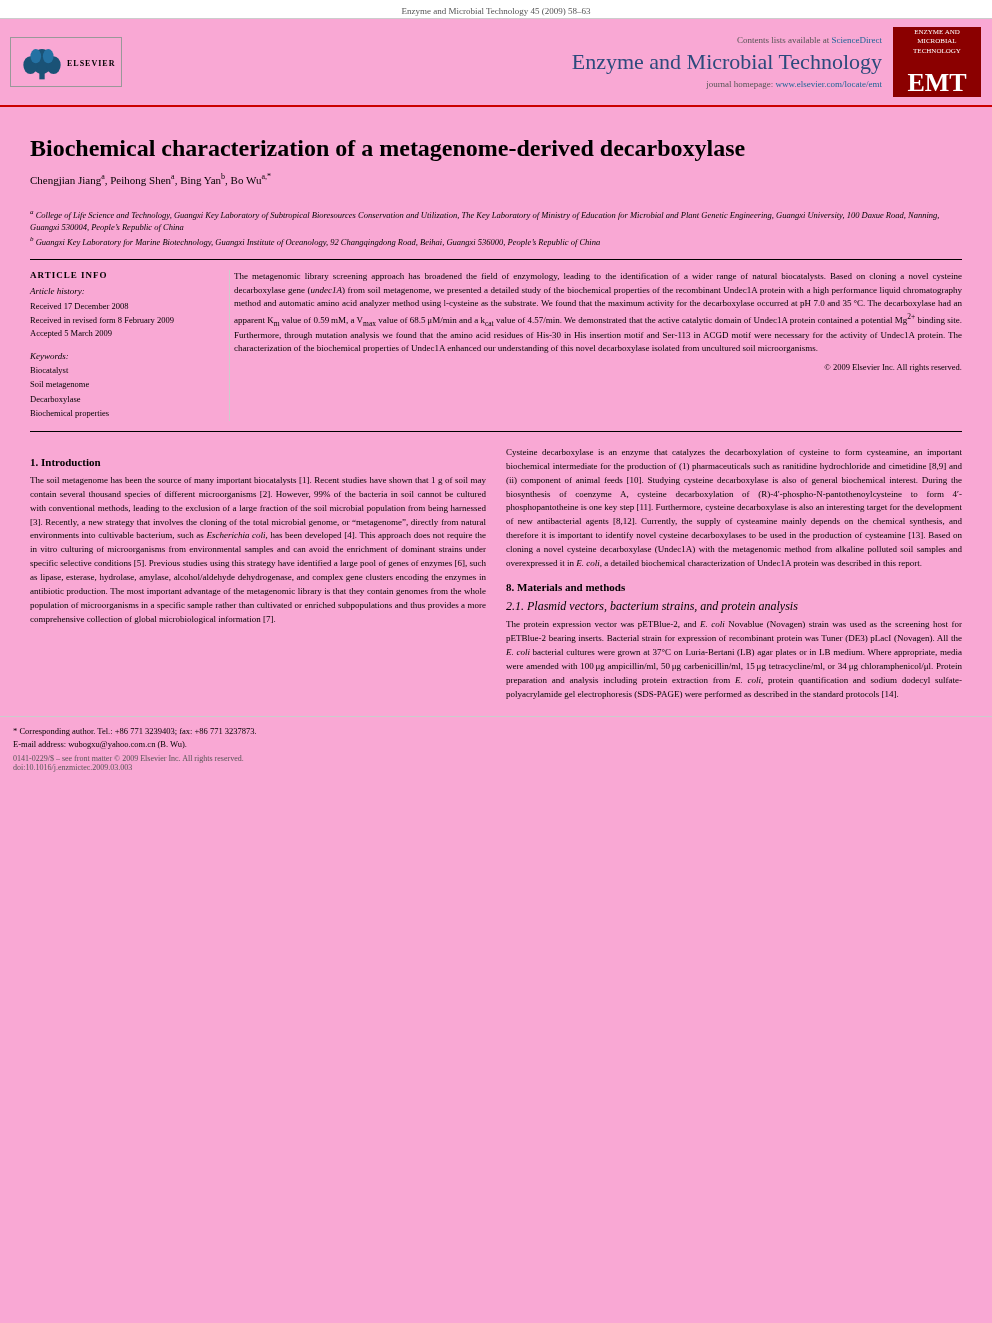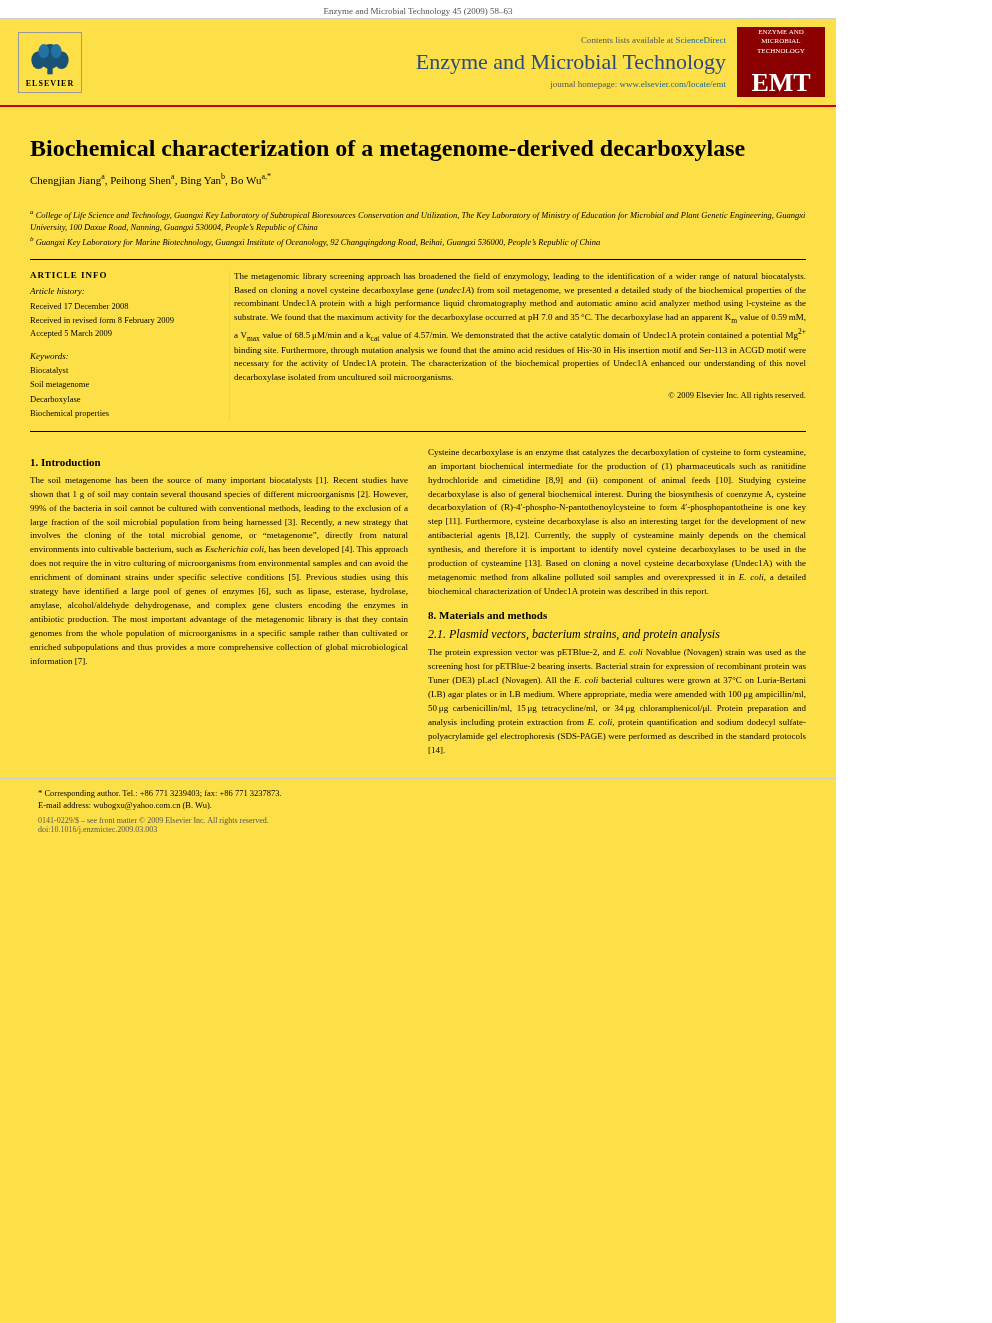--- a/index.html
+++ b/index.html
@@ -5,23 +5,23 @@
     * { margin: 0; padding: 0; box-sizing: border-box; }
     body {
       background: #fff;
       font-family: 'Times New Roman', Times, serif;
       font-size: 10px;
       color: #000;
       width: 992px;
       min-height: 1323px;
     }
     .page-wrapper {
-      width: 836px;
+      width: 992px;
       min-height: 1323px;
-      background: #fde047;
+      background: #f9a8d4;
       padding: 0;
     }
     
     .top-bar {
       background: #fff;
       text-align: center;
       padding: 6px 0 2px 0;
       font-size: 9px;
       color: #555;
       border-bottom: 1px solid #ccc;
@@ -37,21 +37,21 @@
       display: flex;
       flex-direction: column;
       align-items: center;
       justify-content: center;
       min-width: 80px;
     }
     .elsevier-logo-box {
       border: 1px solid #999;
       padding: 4px 6px;
       display: flex;
-      flex-direction: column;
+      flex-direction: row;
       align-items: center;
     }
     .elsevier-tree-svg {
       width: 50px;
       height: 40px;
     }
     .elsevier-label {
       font-size: 8px;
       font-weight: bold;
       color: #000;
@@ -241,23 +241,23 @@
       font-size: 9px;
       line-height: 1.55;
       text-align: justify;
       font-family: 'Times New Roman', Times, serif;
     }
     .body-text em {
       font-style: italic;
     }
     
     .footer-section {
-      padding: 8px 30px 6px 38px;
+      padding: 8px 30px 6px 13px;
       border-top: 1px solid #ccc;
-      margin-top: 10px;
+      margin-top: 4px;
     }
     .footnote-text {
       font-size: 8.5px;
       line-height: 1.5;
       font-family: 'Times New Roman', Times, serif;
     }
     .footer-bar {
       font-size: 8px;
       color: #555;
       margin-top: 4px;

